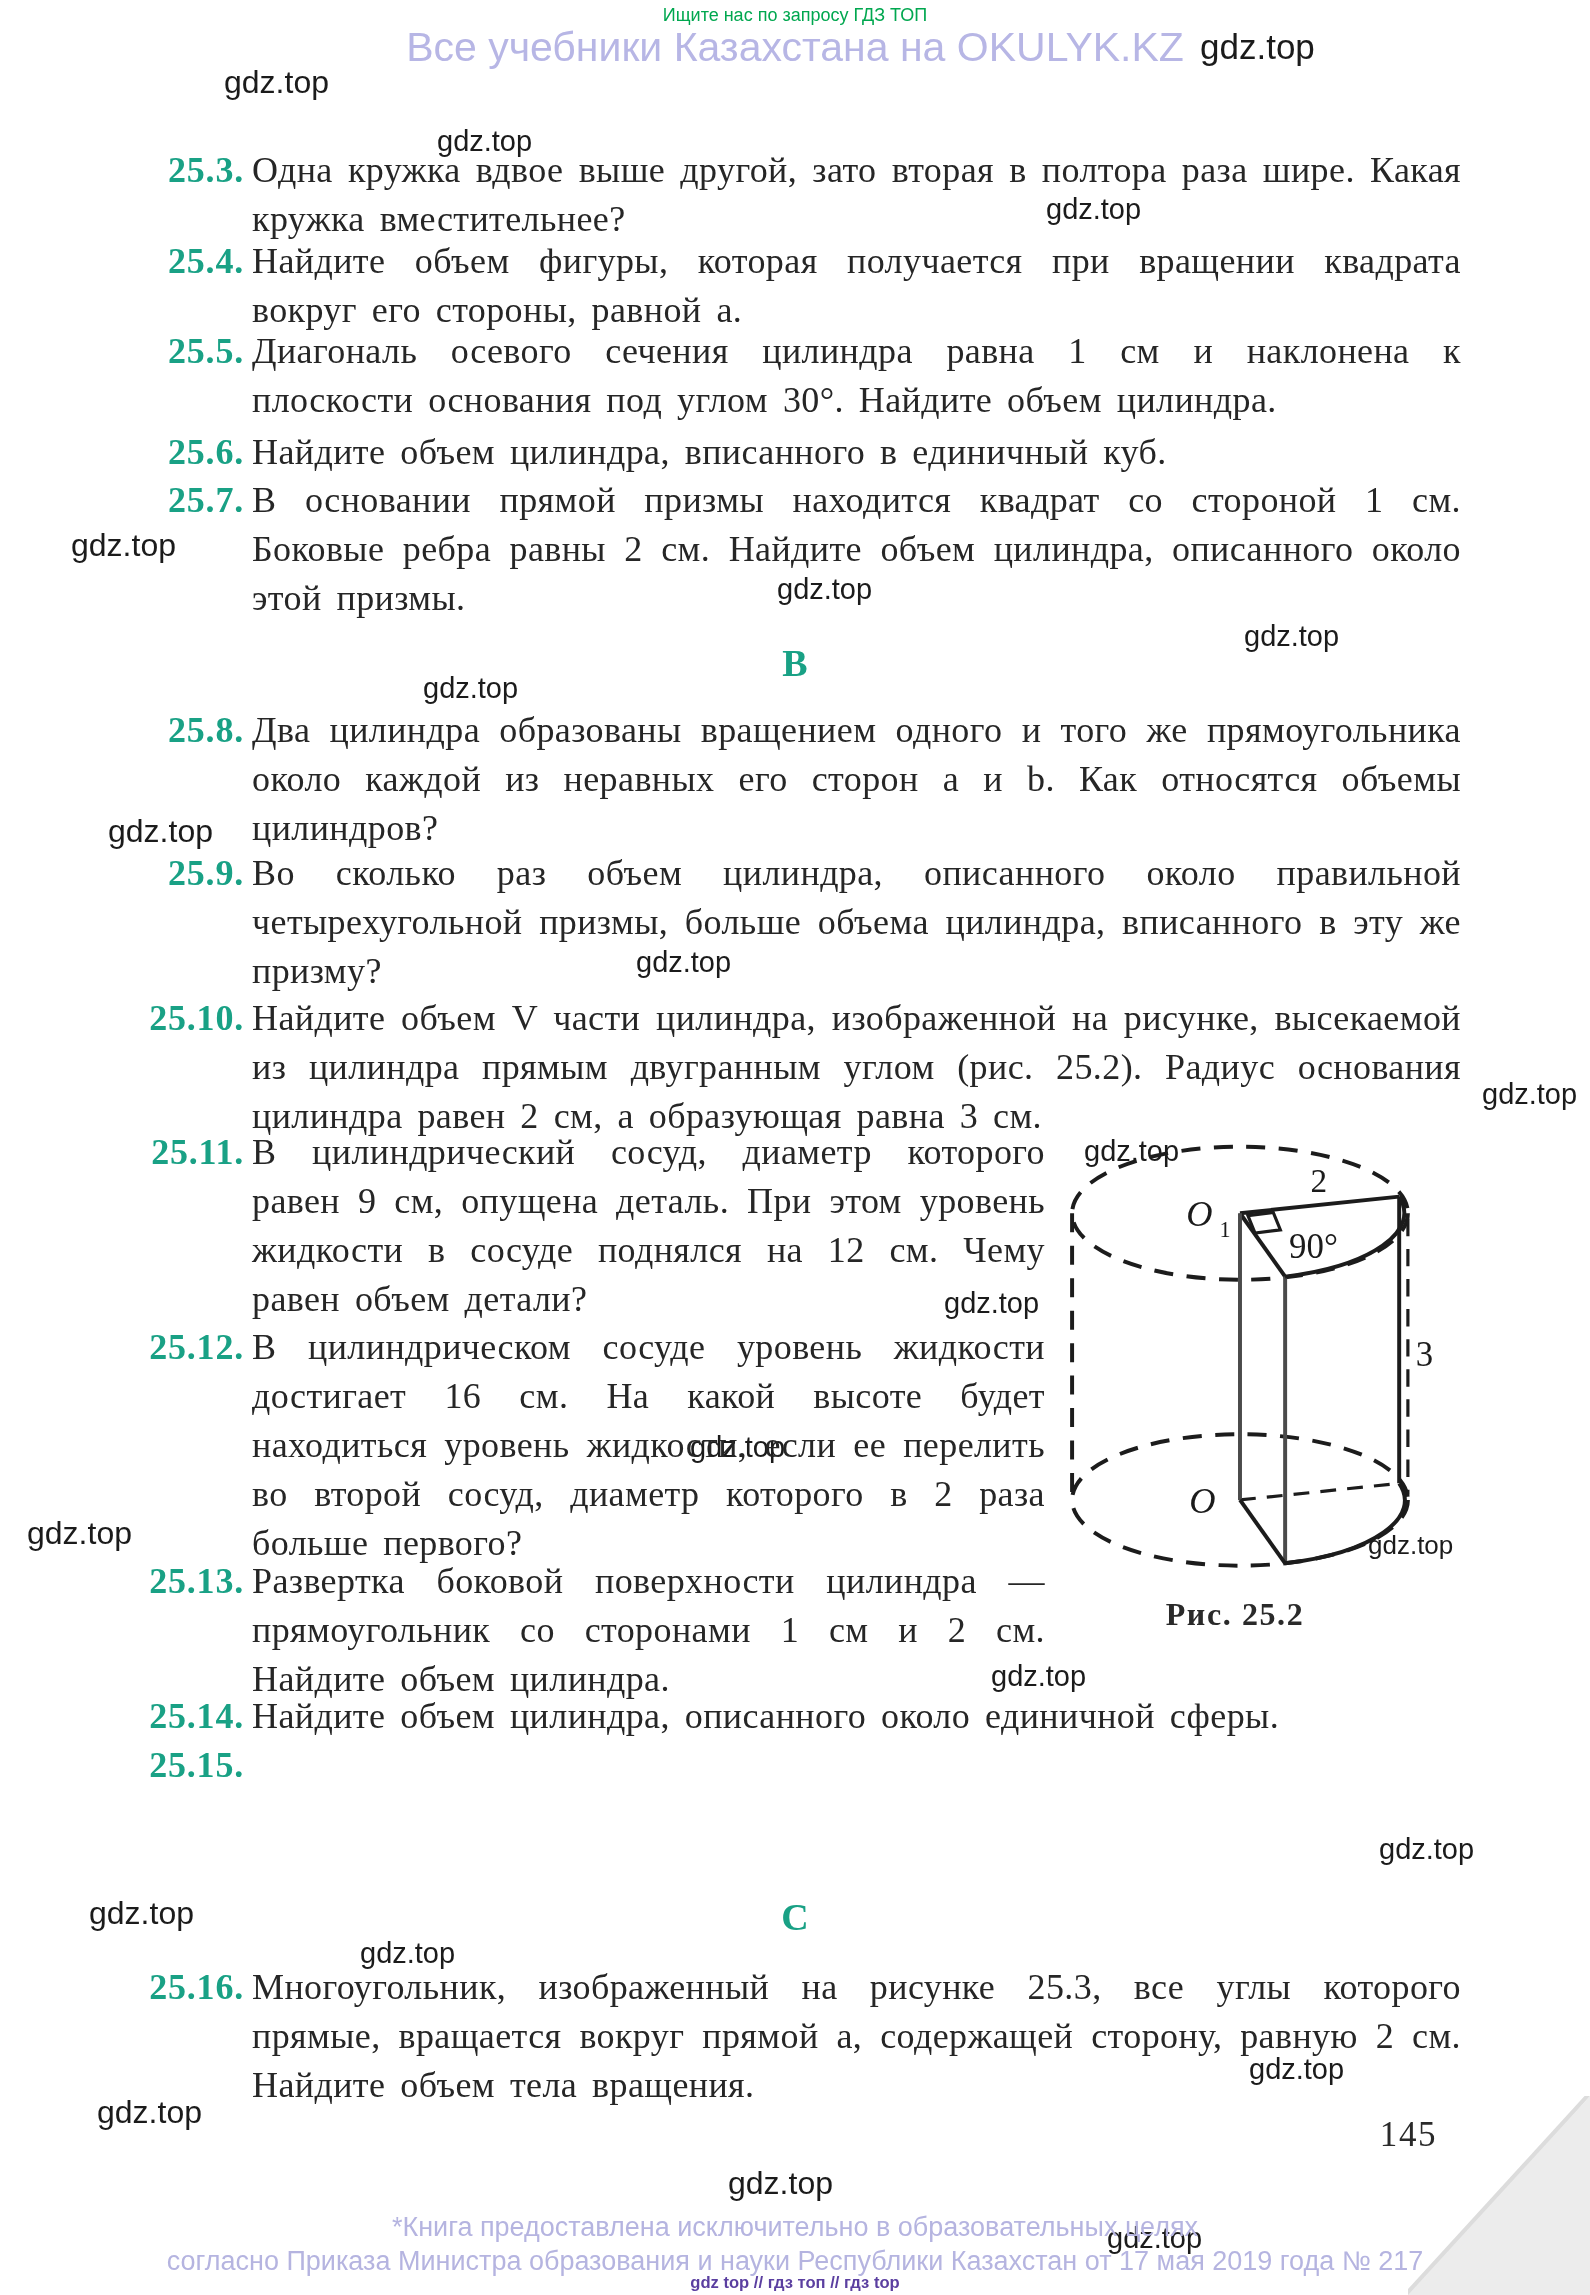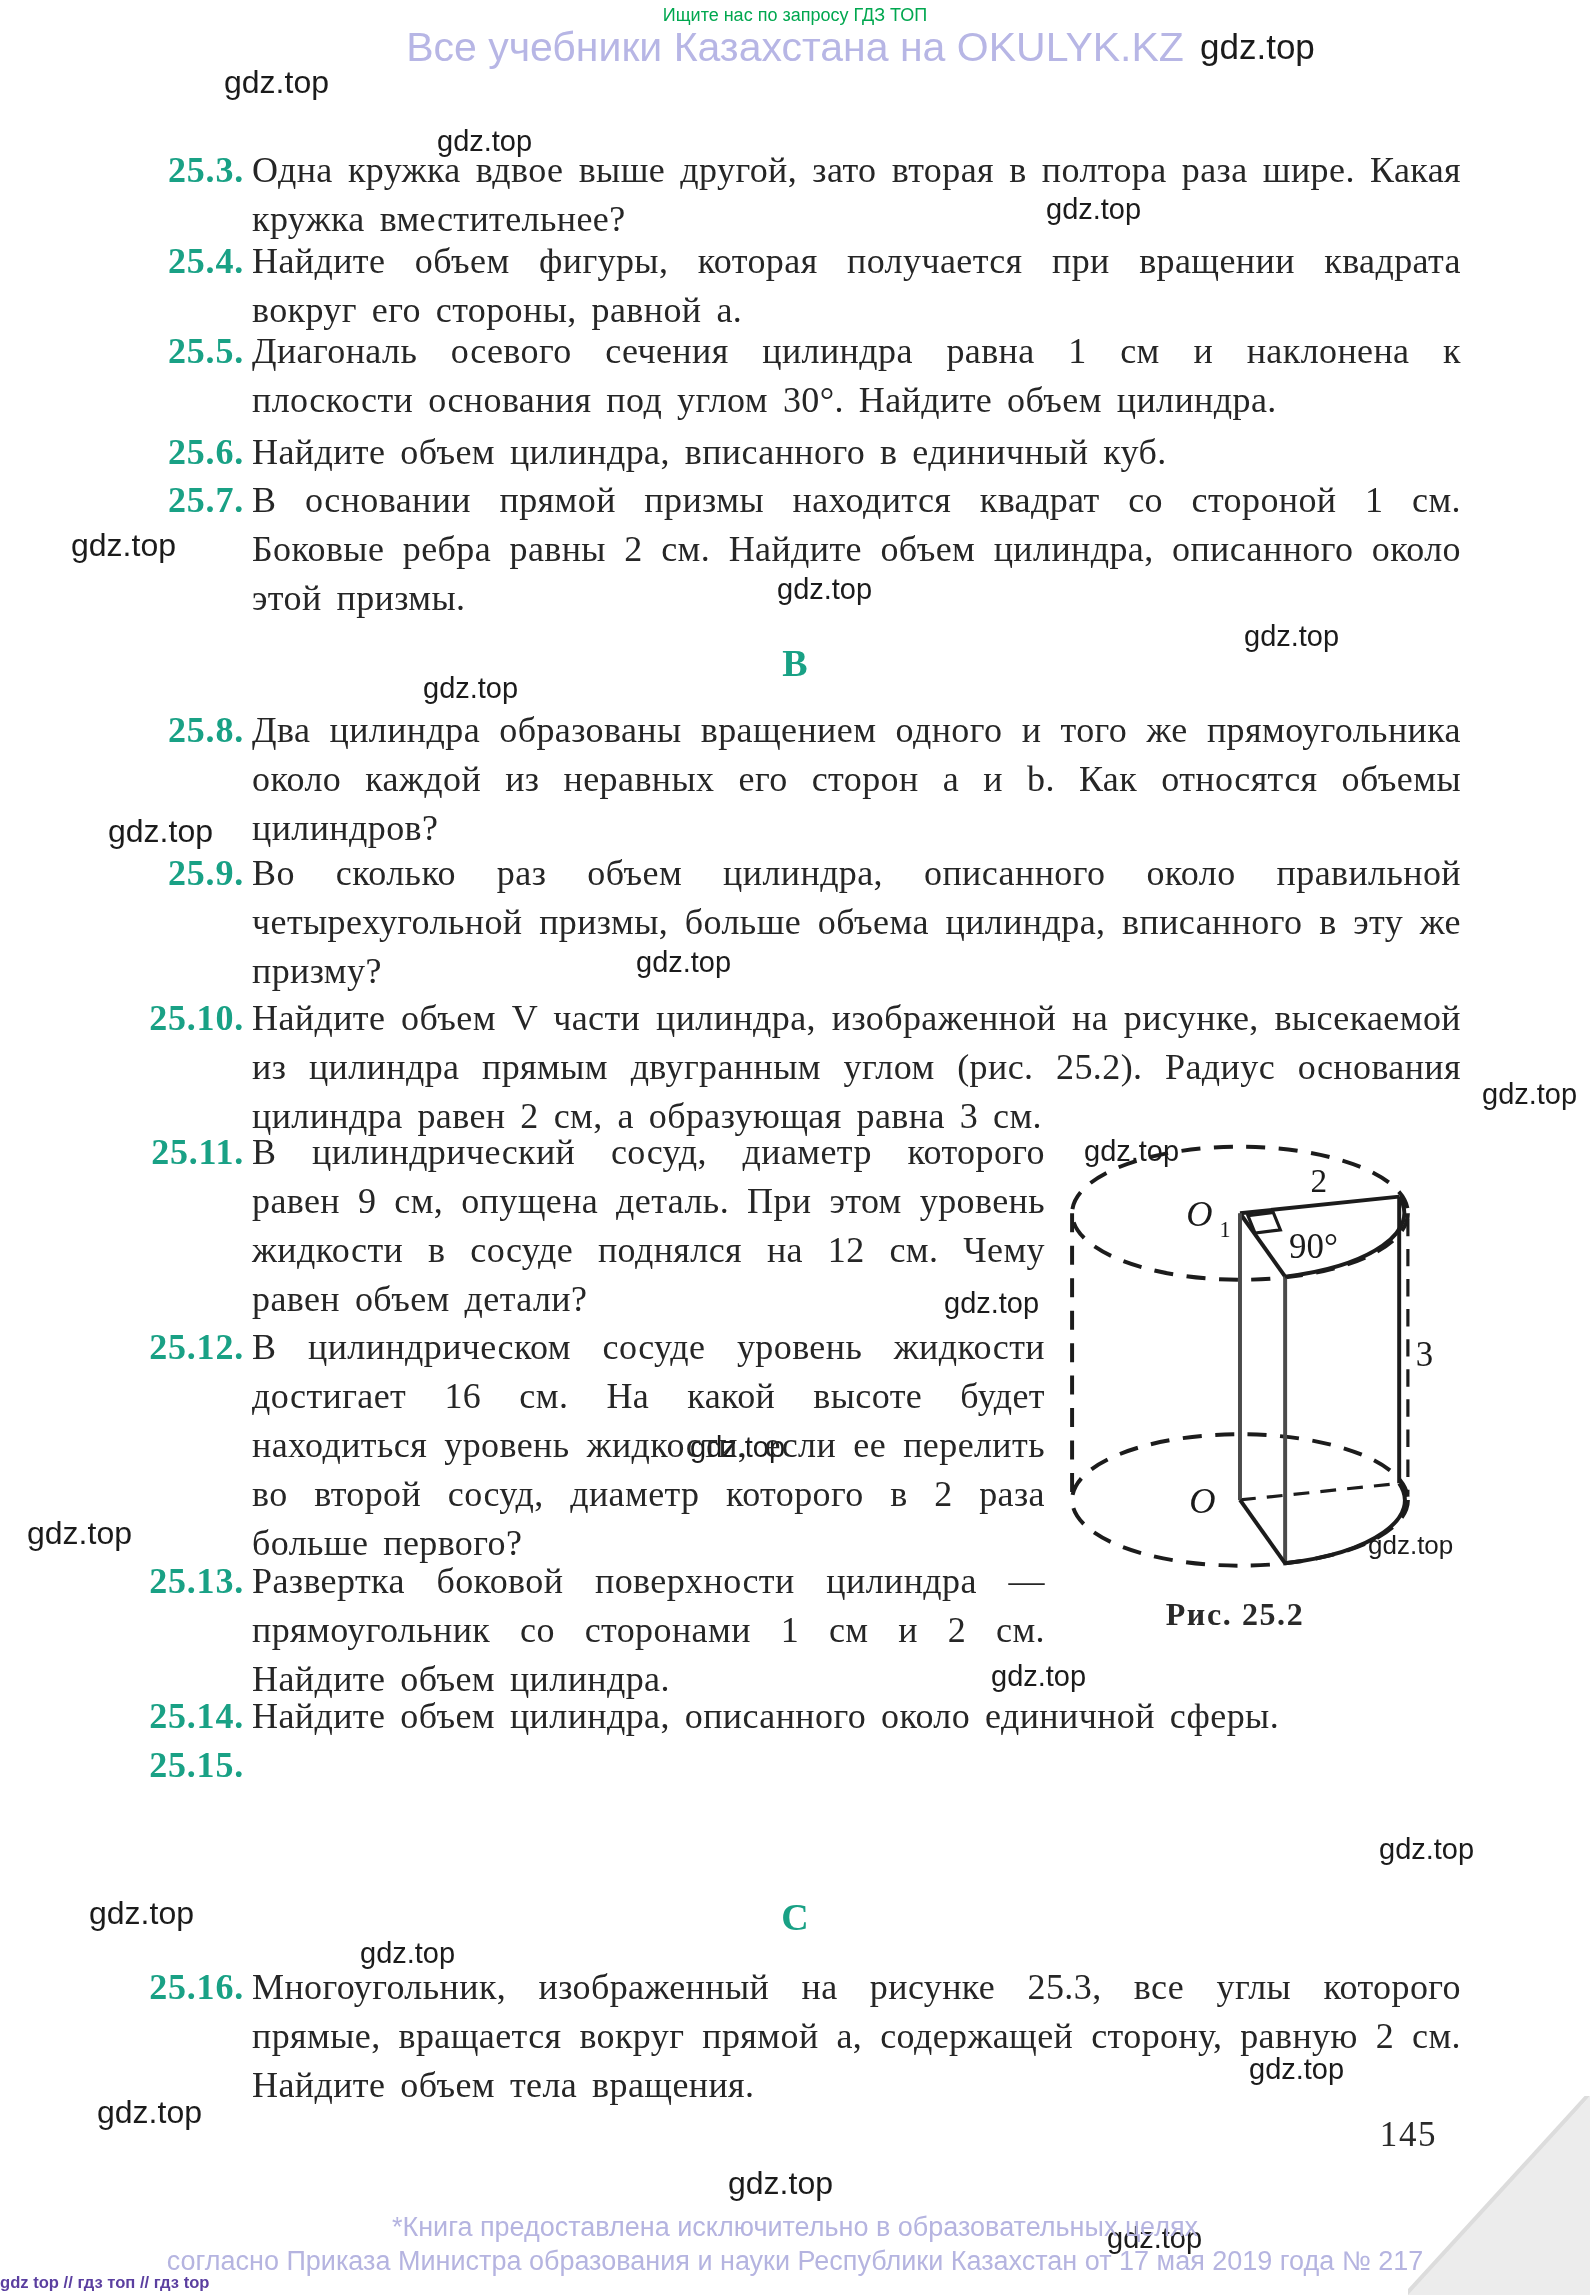--- a/index.html
+++ b/index.html
@@ -54,21 +54,21 @@
     font-size:35px;color:#2a2a2a;letter-spacing:1.6px;
   }
   
   .footer-line{
     position:absolute;left:0;width:1590px;text-align:center;
     font-family:"Liberation Sans",sans-serif;font-size:27px;color:#b5b4e0;
   }
   .footer-1{top:2212px;}
   .footer-2{top:2246px;}
   .footer-tiny{
-    position:absolute;left:0;top:2273px;width:1590px;text-align:left;
+    position:absolute;left:0;top:2273px;width:1590px;text-align:center;
     font-family:"Liberation Sans",sans-serif;font-size:16.6px;font-weight:bold;
     color:#5b3fa0;
   }
   
   .corner-fold{
     position:absolute;right:0;bottom:0;width:182px;height:199px;
     background:#ececec;
     clip-path:polygon(100% 0,100% 100%,0 100%);
   }
   .corner-fold-edge{

